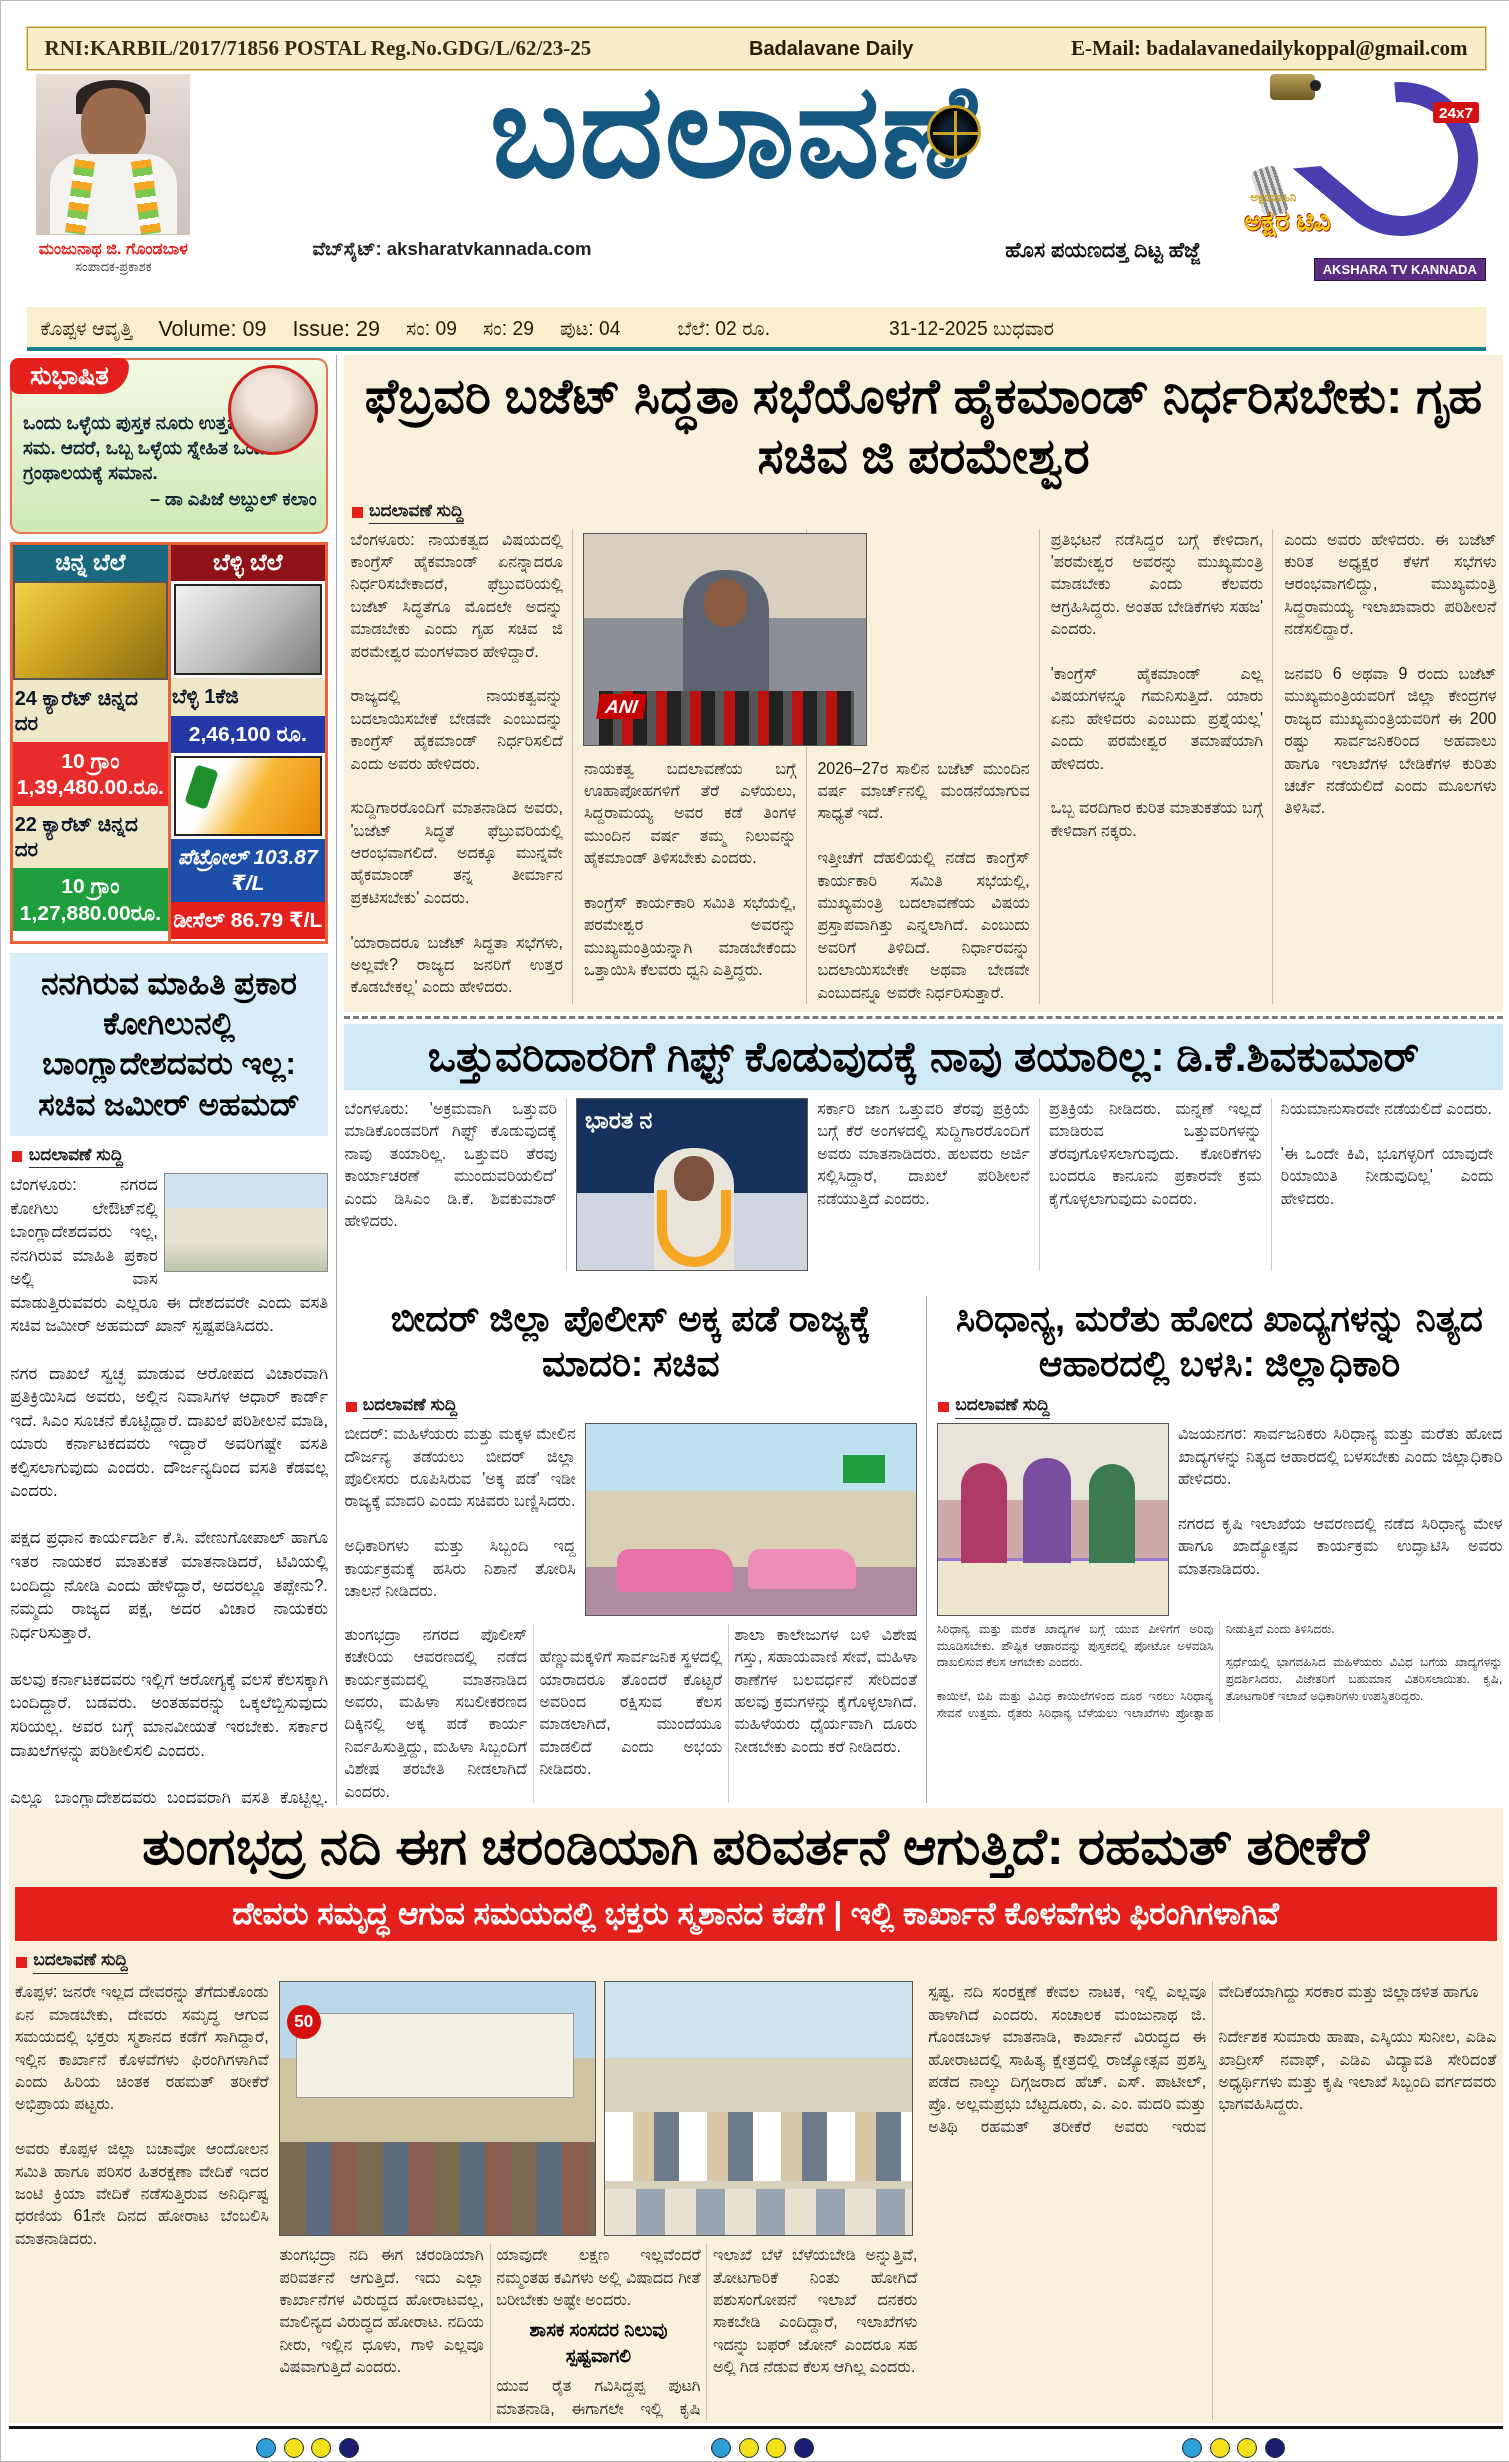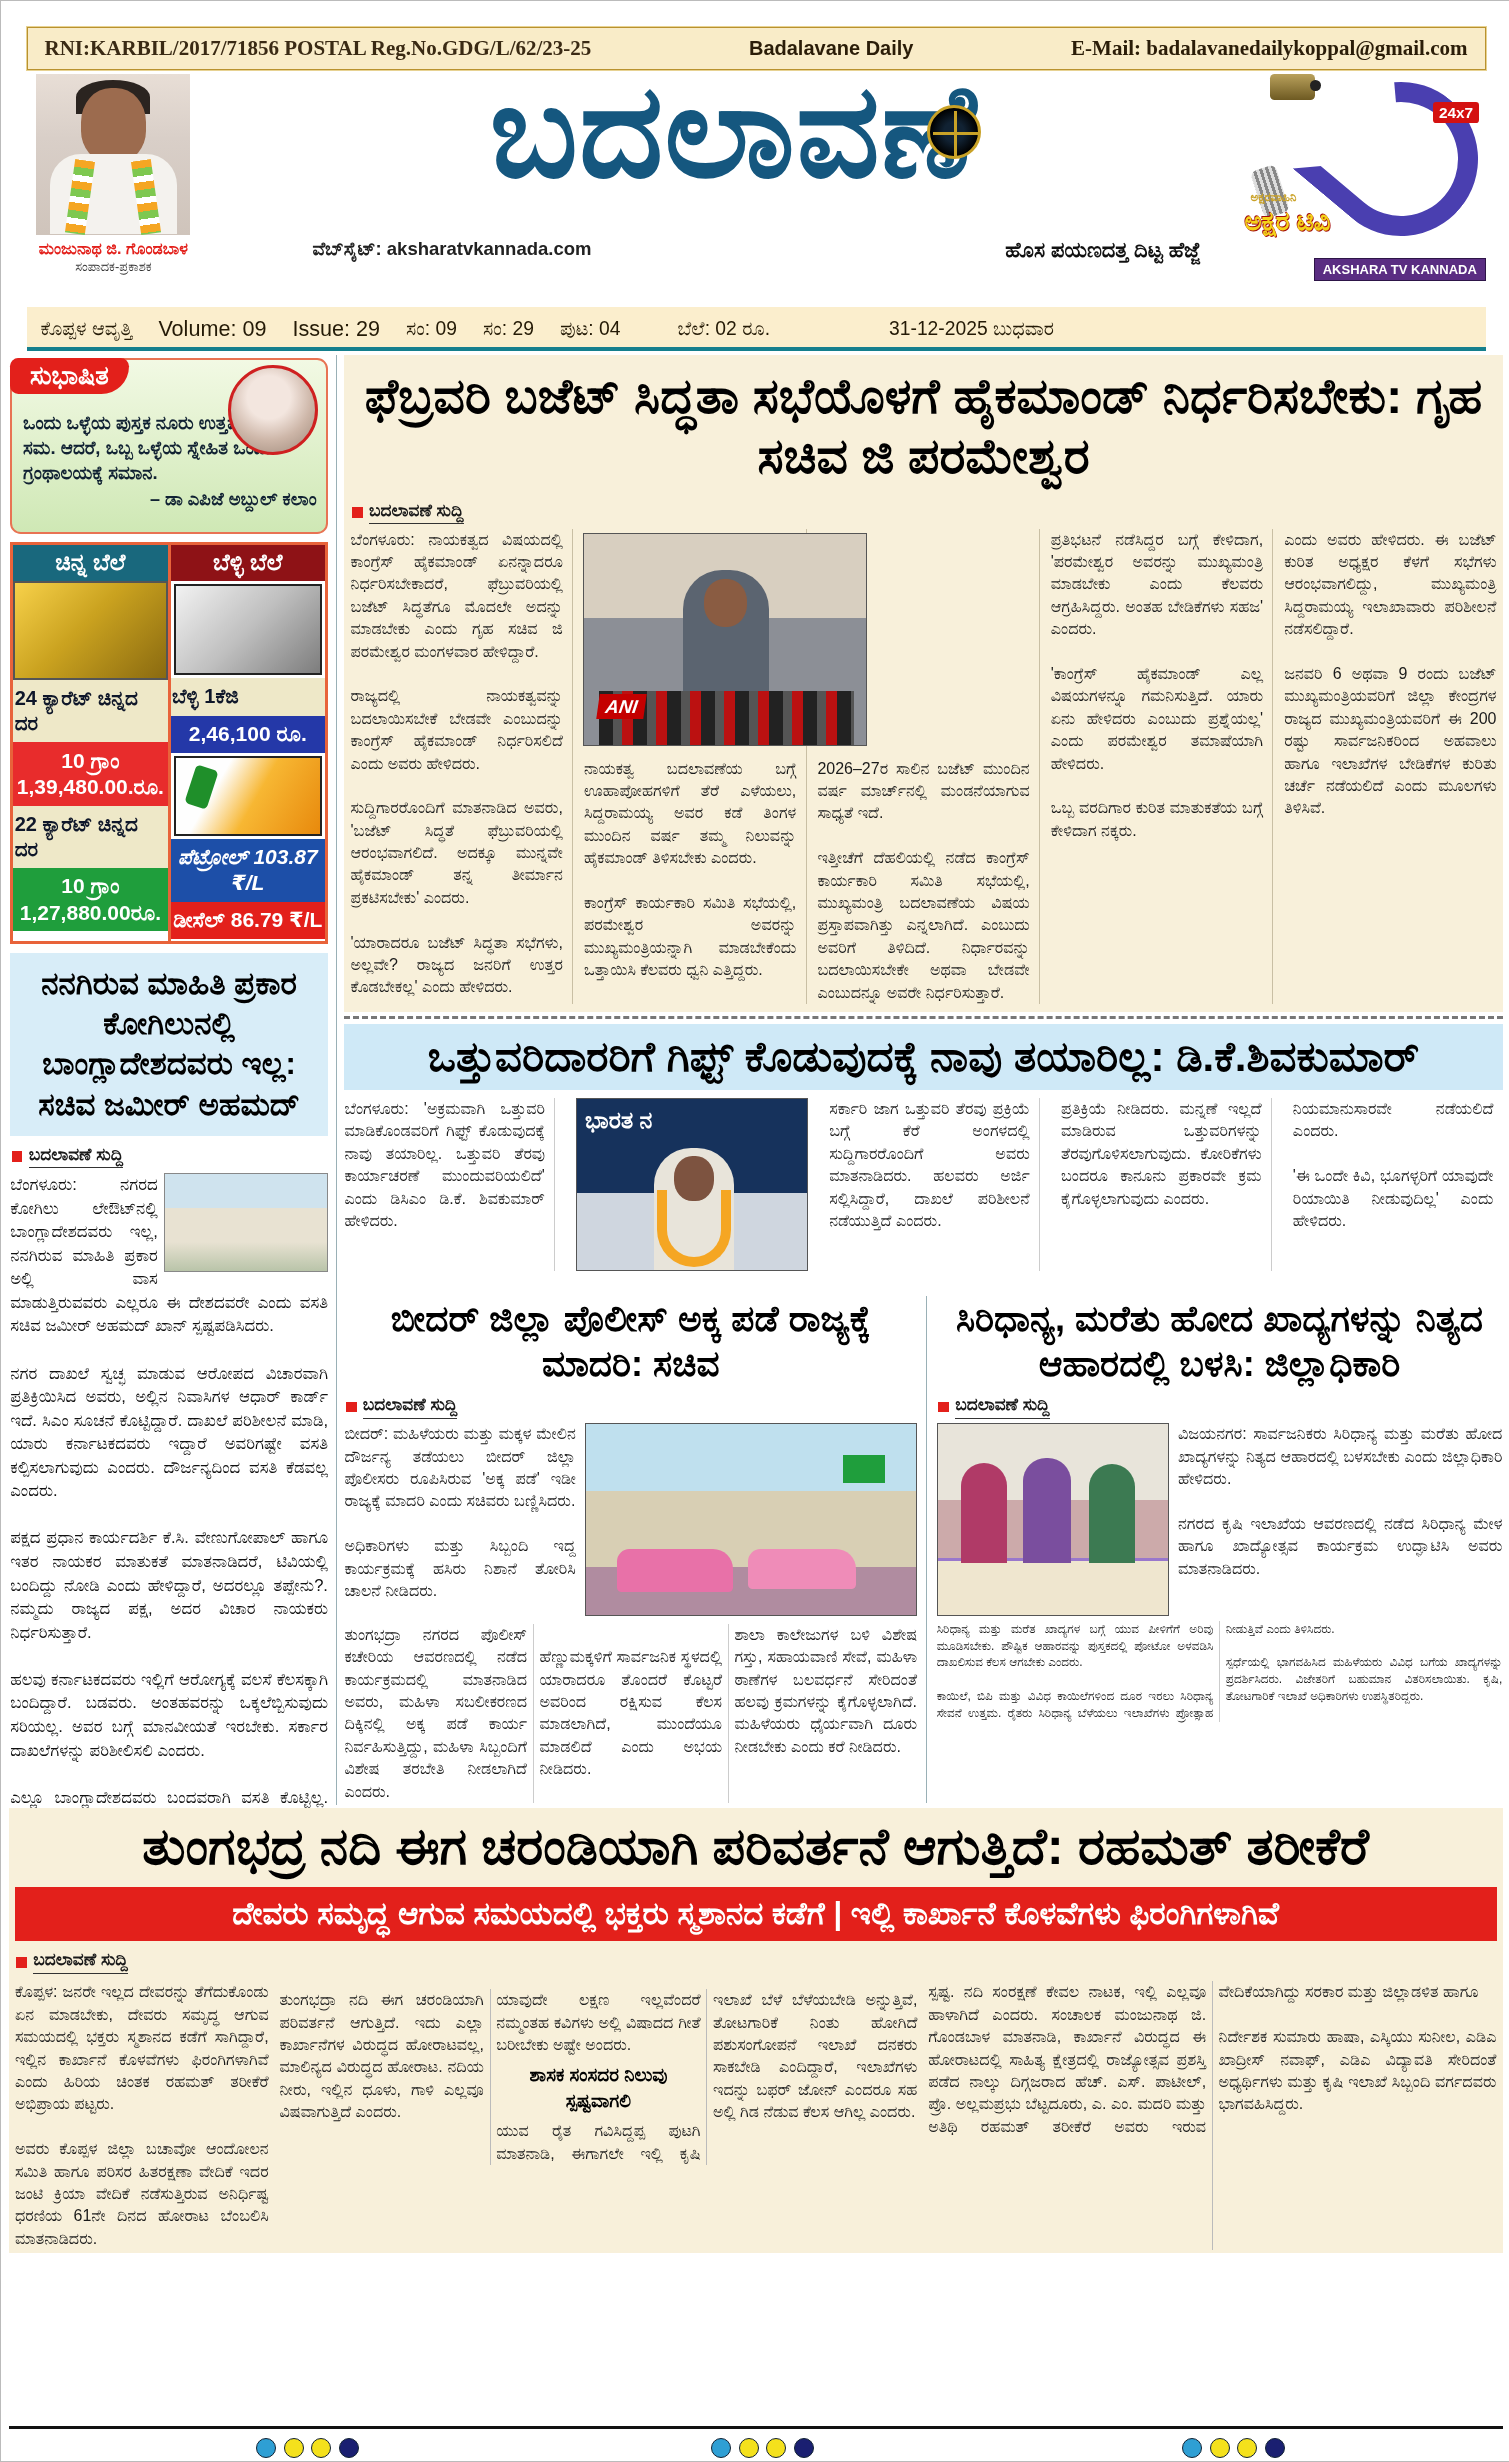--- a/index.html
+++ b/index.html
@@ -101,21 +101,21 @@
   .lead-photo .man{position:absolute;left:99px;top:36px;width:86px;height:154px;border-radius:39px 39px 0 0;background:#5b6470;}
   .lead-photo .face{position:absolute;left:120px;top:45px;width:43px;height:48px;border-radius:46%;background:#8a5c42;}
   .lead-photo .mics{position:absolute;left:15.4px;bottom:0;width:255px;height:54px;background:repeating-linear-gradient(90deg,#222 0 14px,#555 14px 23px,#b11 23px 34px);}
   .lead-photo .ani{position:absolute;left:14px;bottom:26px;background:#c40000;color:#fff;font-weight:bold;font-size:18.5px;font-style:italic;padding:1.5px 7.7px;transform:skewX(-8deg);}
   .pad-photo1{padding-top:229px;}
   .pad-photo2{padding-top:229px;}
 
   
   .dashed-sep{border-top:3.1px dashed #777;margin:4.6px 0;}
   .dks .hl{background:#cfe9f7;font-weight:bold;font-size:42px;text-align:center;padding:9.3px 3.1px;color:#000;}
-  .dks-body{position:relative;display:flex;gap:21px;margin-top:7.7px;}
+  .dks-body{position:relative;display:flex;gap:9px;margin-top:7.7px;}
   .dks-body .c{flex:1;font-size:16px;line-height:1.4;text-align:justify;white-space:pre-line;border-right:0.8px solid #ccc;padding-right:9.3px;}
   .dks-body .c:last-child{border-right:none;}
   .dks-photo{width:232px;height:173px;border:1.5px solid #555;background:linear-gradient(180deg,#16325c 0 55%,#cfd6df 55% 100%);position:relative;flex:none;overflow:hidden;}
   .dks-photo .bannertext{position:absolute;left:7.7px;top:7.7px;color:#fff;font-weight:bold;font-size:23px;}
   .dks-photo .man{position:absolute;left:77px;top:49px;width:80px;height:124px;border-radius:37px 37px 0 0;background:#e8e4da;}
   .dks-photo .face2{position:absolute;left:97px;top:57px;width:40px;height:45px;border-radius:46%;background:#7d5340;}
   .dks-photo .garland{position:absolute;left:80px;top:91px;width:74px;height:77px;border:10.8px solid #f5a623;border-top:none;border-radius:0 0 39px 39px;}
 
   
   .two-row{display:flex;margin-top:25px;}
@@ -389,20 +389,31 @@
     <div class="redband">ದೇವರು ಸಮೃದ್ಧ ಆಗುವ ಸಮಯದಲ್ಲಿ ಭಕ್ತರು ಸ್ಮಶಾನದ ಕಡೆಗೆ | ಇಲ್ಲಿ ಕಾರ್ಖಾನೆ ಕೊಳವೆಗಳು ಫಿರಂಗಿಗಳಾಗಿವೆ</div>
     <div class="byline">
       <span class="sq"></span>
       <span class="bt">ಬದಲಾವಣೆ ಸುದ್ದಿ</span>
     </div>
     <div class="bflex">
       <div class="bcol1">ಕೊಪ್ಪಳ: ಜನರೇ ಇಲ್ಲದ ದೇವರನ್ನು ತೆಗೆದುಕೊಂಡು ಏನ ಮಾಡಬೇಕು, ದೇವರು ಸಮೃದ್ಧ ಆಗುವ ಸಮಯದಲ್ಲಿ ಭಕ್ತರು ಸ್ಮಶಾನದ ಕಡೆಗೆ ಸಾಗಿದ್ದಾರೆ, ಇಲ್ಲಿನ ಕಾರ್ಖಾನೆ ಕೊಳವೆಗಳು ಫಿರಂಗಿಗಳಾಗಿವೆ ಎಂದು ಹಿರಿಯ ಚಿಂತಕ ರಹಮತ್ ತರೀಕೆರೆ ಅಭಿಪ್ರಾಯ ಪಟ್ಟರು.
 
 ಅವರು ಕೊಪ್ಪಳ ಜಿಲ್ಲಾ ಬಚಾವೋ ಆಂದೋಲನ ಸಮಿತಿ ಹಾಗೂ ಪರಿಸರ ಹಿತರಕ್ಷಣಾ ವೇದಿಕೆ ಇದರ ಜಂಟಿ ಕ್ರಿಯಾ ವೇದಿಕೆ ನಡೆಸುತ್ತಿರುವ ಅನಿರ್ಧಿಷ್ಟ ಧರಣಿಯ 61ನೇ ದಿನದ ಹೋರಾಟ ಬೆಂಬಲಿಸಿ ಮಾತನಾಡಿದರು.</div>
       <div class="bmid">
+        <div class="bphotos">
+          <div class="bp1">
+            <div class="ban"></div>
+            <div class="c50">50</div>
+            <div class="crowd"></div>
+          </div>
+          <div class="bp2">
+            <div class="row1"></div>
+            <div class="row2"></div>
+          </div>
+        </div>
         <div class="btext3">
           <div class="seg">ತುಂಗಭದ್ರಾ ನದಿ ಈಗ ಚರಂಡಿಯಾಗಿ ಪರಿವರ್ತನೆ ಆಗುತ್ತಿದೆ. ಇದು ಎಲ್ಲಾ ಕಾರ್ಖಾನೆಗಳ ವಿರುದ್ಧದ ಹೋರಾಟವಲ್ಲ, ಮಾಲಿನ್ಯದ ವಿರುದ್ಧದ ಹೋರಾಟ. ನದಿಯ ನೀರು, ಇಲ್ಲಿನ ಧೂಳು, ಗಾಳಿ ಎಲ್ಲವೂ ವಿಷವಾಗುತ್ತಿದೆ ಎಂದರು.
 
 ಯಾವುದೇ ಲಕ್ಷಣ ಇಲ್ಲವೆಂದರೆ ನಮ್ಮಂತಹ ಕವಿಗಳು ಅಲ್ಲಿ ವಿಷಾದದ ಗೀತೆ ಬರೀಬೇಕು ಅಷ್ಟೇ ಅಂದರು.</div>
           <div class="bsubhead">ಶಾಸಕ ಸಂಸದರ ನಿಲುವು ಸ್ಪಷ್ಟವಾಗಲಿ</div>
           <div class="seg">ಯುವ ರೈತ ಗವಿಸಿದ್ದಪ್ಪ ಪುಟಗಿ ಮಾತನಾಡಿ, ಈಗಾಗಲೇ ಇಲ್ಲಿ ಕೃಷಿ ಇಲಾಖೆ ಬೆಳೆ ಬೆಳೆಯಬೇಡಿ ಅನ್ನುತ್ತಿವೆ, ತೋಟಗಾರಿಕೆ ನಿಂತು ಹೋಗಿದೆ ಪಶುಸಂಗೋಪನೆ ಇಲಾಖೆ ದನಕರು ಸಾಕಬೇಡಿ ಎಂದಿದ್ದಾರೆ, ಇಲಾಖೆಗಳು ಇದನ್ನು ಬಫರ್ ಜೋನ್ ಎಂದರೂ ಸಹ ಅಲ್ಲಿ ಗಿಡ ನೆಡುವ ಕೆಲಸ ಆಗಿಲ್ಲ ಎಂದರು.</div>
         </div>
       </div>
       <div class="bright">ಸ್ಪಷ್ಟ. ನದಿ ಸಂರಕ್ಷಣೆ ಕೇವಲ ನಾಟಕ, ಇಲ್ಲಿ ಎಲ್ಲವೂ ಹಾಳಾಗಿದೆ ಎಂದರು. ಸಂಚಾಲಕ ಮಂಜುನಾಥ ಜಿ. ಗೊಂಡಬಾಳ ಮಾತನಾಡಿ, ಕಾರ್ಖಾನೆ ವಿರುದ್ಧದ ಈ ಹೋರಾಟದಲ್ಲಿ ಸಾಹಿತ್ಯ ಕ್ಷೇತ್ರದಲ್ಲಿ ರಾಜ್ಯೋತ್ಸವ ಪ್ರಶಸ್ತಿ ಪಡೆದ ನಾಲ್ಕು ದಿಗ್ಗಜರಾದ ಹೆಚ್. ಎಸ್. ಪಾಟೀಲ್, ಪ್ರೊ. ಅಲ್ಲಮಪ್ರಭು ಬೆಟ್ಟದೂರು, ಎ. ಎಂ. ಮದರಿ ಮತ್ತು ಅತಿಥಿ ರಹಮತ್ ತರೀಕೆರೆ ಅವರು ಇರುವ ವೇದಿಕೆಯಾಗಿದ್ದು ಸರಕಾರ ಮತ್ತು ಜಿಲ್ಲಾಡಳಿತ ಹಾಗೂ
 

